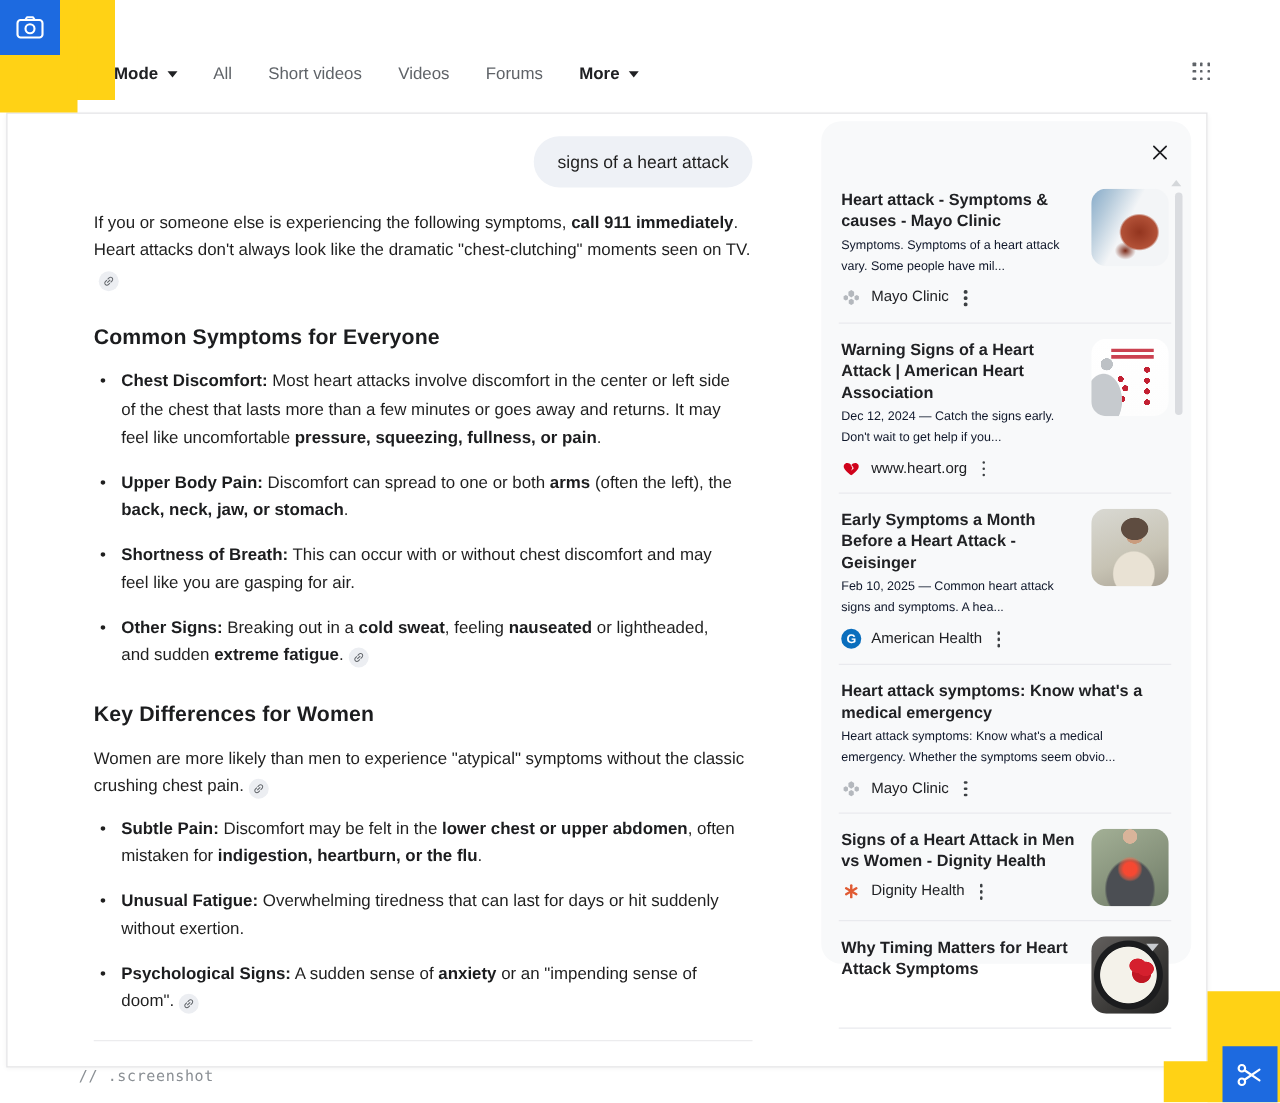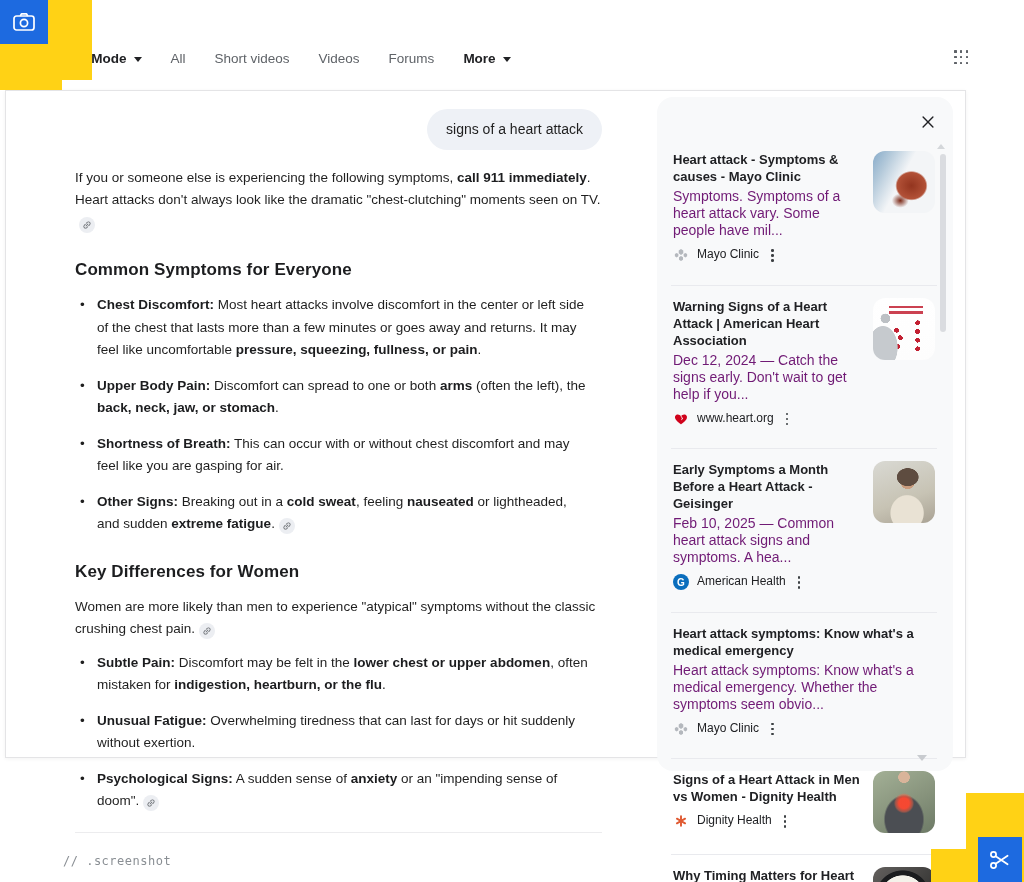--- a/index.html
+++ b/index.html
@@ -13,21 +13,21 @@
             font-size:13.5px; color:#5f6368; white-space:nowrap; }
   .navitem { cursor:pointer; display:flex; align-items:center; gap:7px; }
   .navitem.active, .navitem.dark { color:#202124; font-weight:700; }
   .chev { width:0; height:0; border-left:4.5px solid transparent; border-right:4.5px solid transparent;
           border-top:5px solid #202124; margin-top:2px; }
   .apps-grid { position:absolute; left:954px; top:50px; width:15px; height:15px;
                display:grid; grid-template-columns:repeat(3,1fr); gap:2.5px; cursor:pointer; }
   .apps-grid i { width:2.6px; height:2.6px; background:#5f6368; border-radius:0.5px; }
 
   
-  .main-card { position:absolute; left:5px; top:90px; width:961px; height:668px; background:#fff;
+  .main-card { position:absolute; left:5px; top:90px; width:961px; height:764px; background:#fff;
                border:1px solid #e4e4e6; box-shadow:0 1px 4px rgba(0,0,0,.05); }
 
   
   .content { position:absolute; left:69px; top:18px; width:527px; font-size:13.5px; line-height:22.5px;
              border-bottom:1px solid #ececee; padding-bottom:6px; }
   .pill-row { display:flex; justify-content:flex-end; margin-bottom:17px; }
   .query-pill { background:#eef1f6; color:#1f1f1f; font-size:14px; padding:9px 19px; border-radius:22px; cursor:pointer; }
   .para { margin:0 0 6px 0; }
   b { font-weight:700; color:#1c1d1f; }
   h2 { font-size:17px; line-height:22px; font-weight:700; color:#1c1d1f; margin:25px 0 13px 0; letter-spacing:.1px; }
@@ -39,24 +39,24 @@
   .cite svg { transform:rotate(-45deg); }
 
   .shot-label { position:absolute; left:57px; top:763px; font-family:"DejaVu Sans Mono", monospace;
                 font-size:12px; color:#8a8f94; letter-spacing:.5px;text-align:center; }
 
   
   .sidebar { position:absolute; left:651px; top:6px; width:296px; height:674px;
              background:#f8f9fa; border-radius:16px; }
   .close-btn { position:absolute; top:16px; right:16px; width:18px; height:18px; cursor:pointer; }
   .cards { position:absolute; top:42px; left:14px; right:16px; }
-  .scard { display:flex; gap:10px; padding:12px 2px 21px 2px; border-bottom:1px solid #e9eaee; cursor:pointer; }
+  .scard { display:flex; gap:10px; padding:12px 2px 11px 2px; border-bottom:1px solid #e9eaee; cursor:pointer; }
   .scard-text { flex:1; min-width:0; }
   .scard-title { font-size:13px; line-height:17px; font-weight:700; color:#202124; }
-  .scard-snippet { font-size:14px; line-height:17px; color:#701a75; margin-top:3px; }
+  .scard-snippet { font-size:10px; line-height:17px; color:#0f172a; margin-top:3px; }
   .scard-src { display:flex; gap:8px; margin-top:8px; }
   .src-name { font-size:12px; color:#202124; }
   .kebab { display:flex; flex-direction:column; gap:2.4px; padding:2px 4px; cursor:pointer; }
   .kebab i { width:2.6px; height:2.6px; border-radius:50%; background:#3c4043; }
   .fav { width:16px; height:16px; flex:none; display:flex; align-items:center; justify-content:center; }
   .fav-g { background:#0a6ebd; border-radius:50%; color:#fff; font-size:10px; font-weight:700; }
 
   .thumb { width:62px; height:62px; border-radius:12px; flex:none; position:relative; overflow:hidden; }
   .thumb-heart { background:
       radial-gradient(26px 24px at 62% 56%, #93351f 0%, #b25137 55%, rgba(178,81,55,0) 62%),

